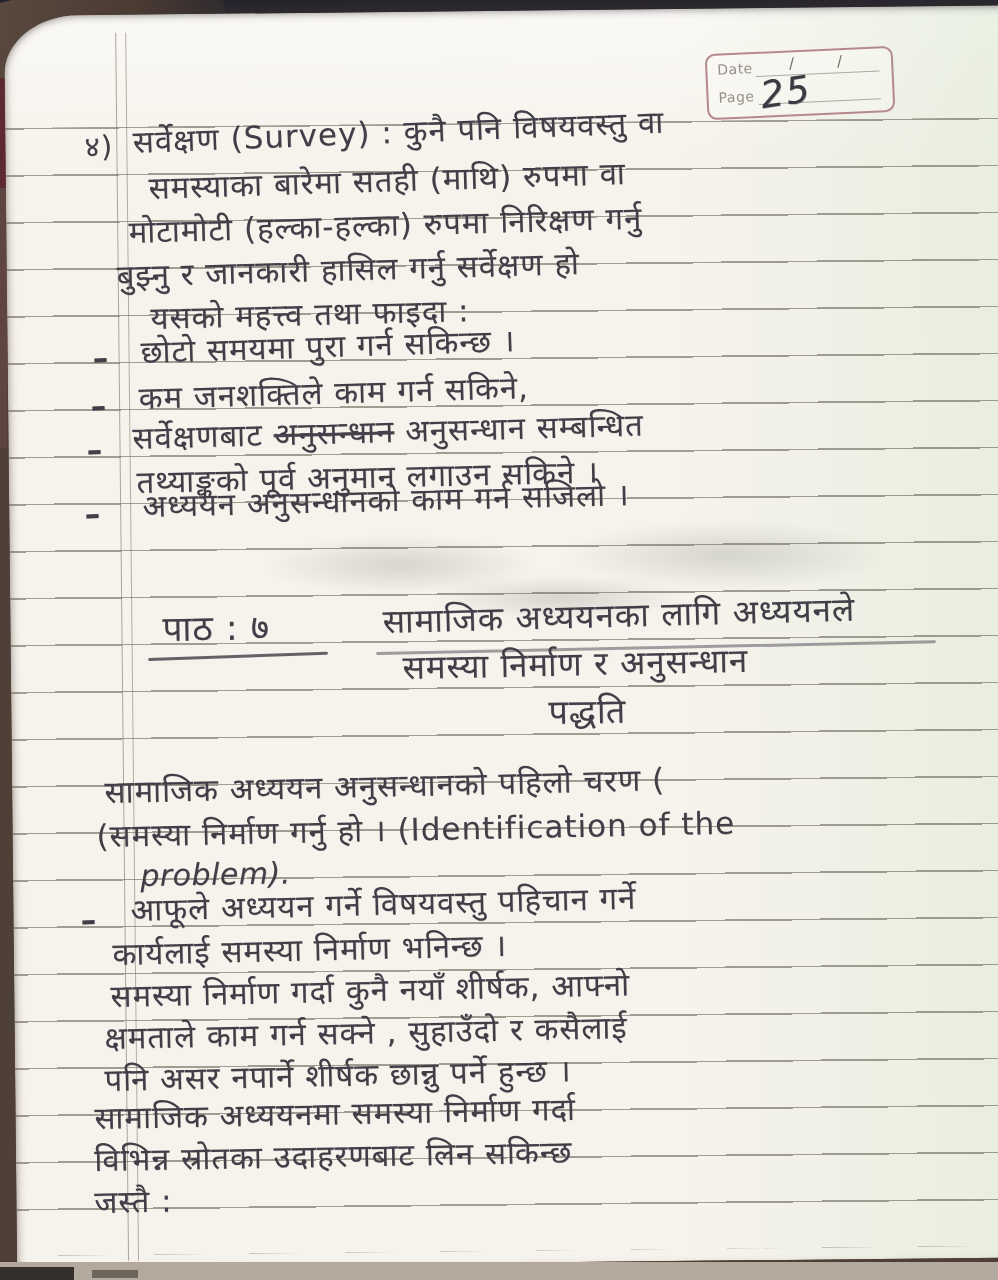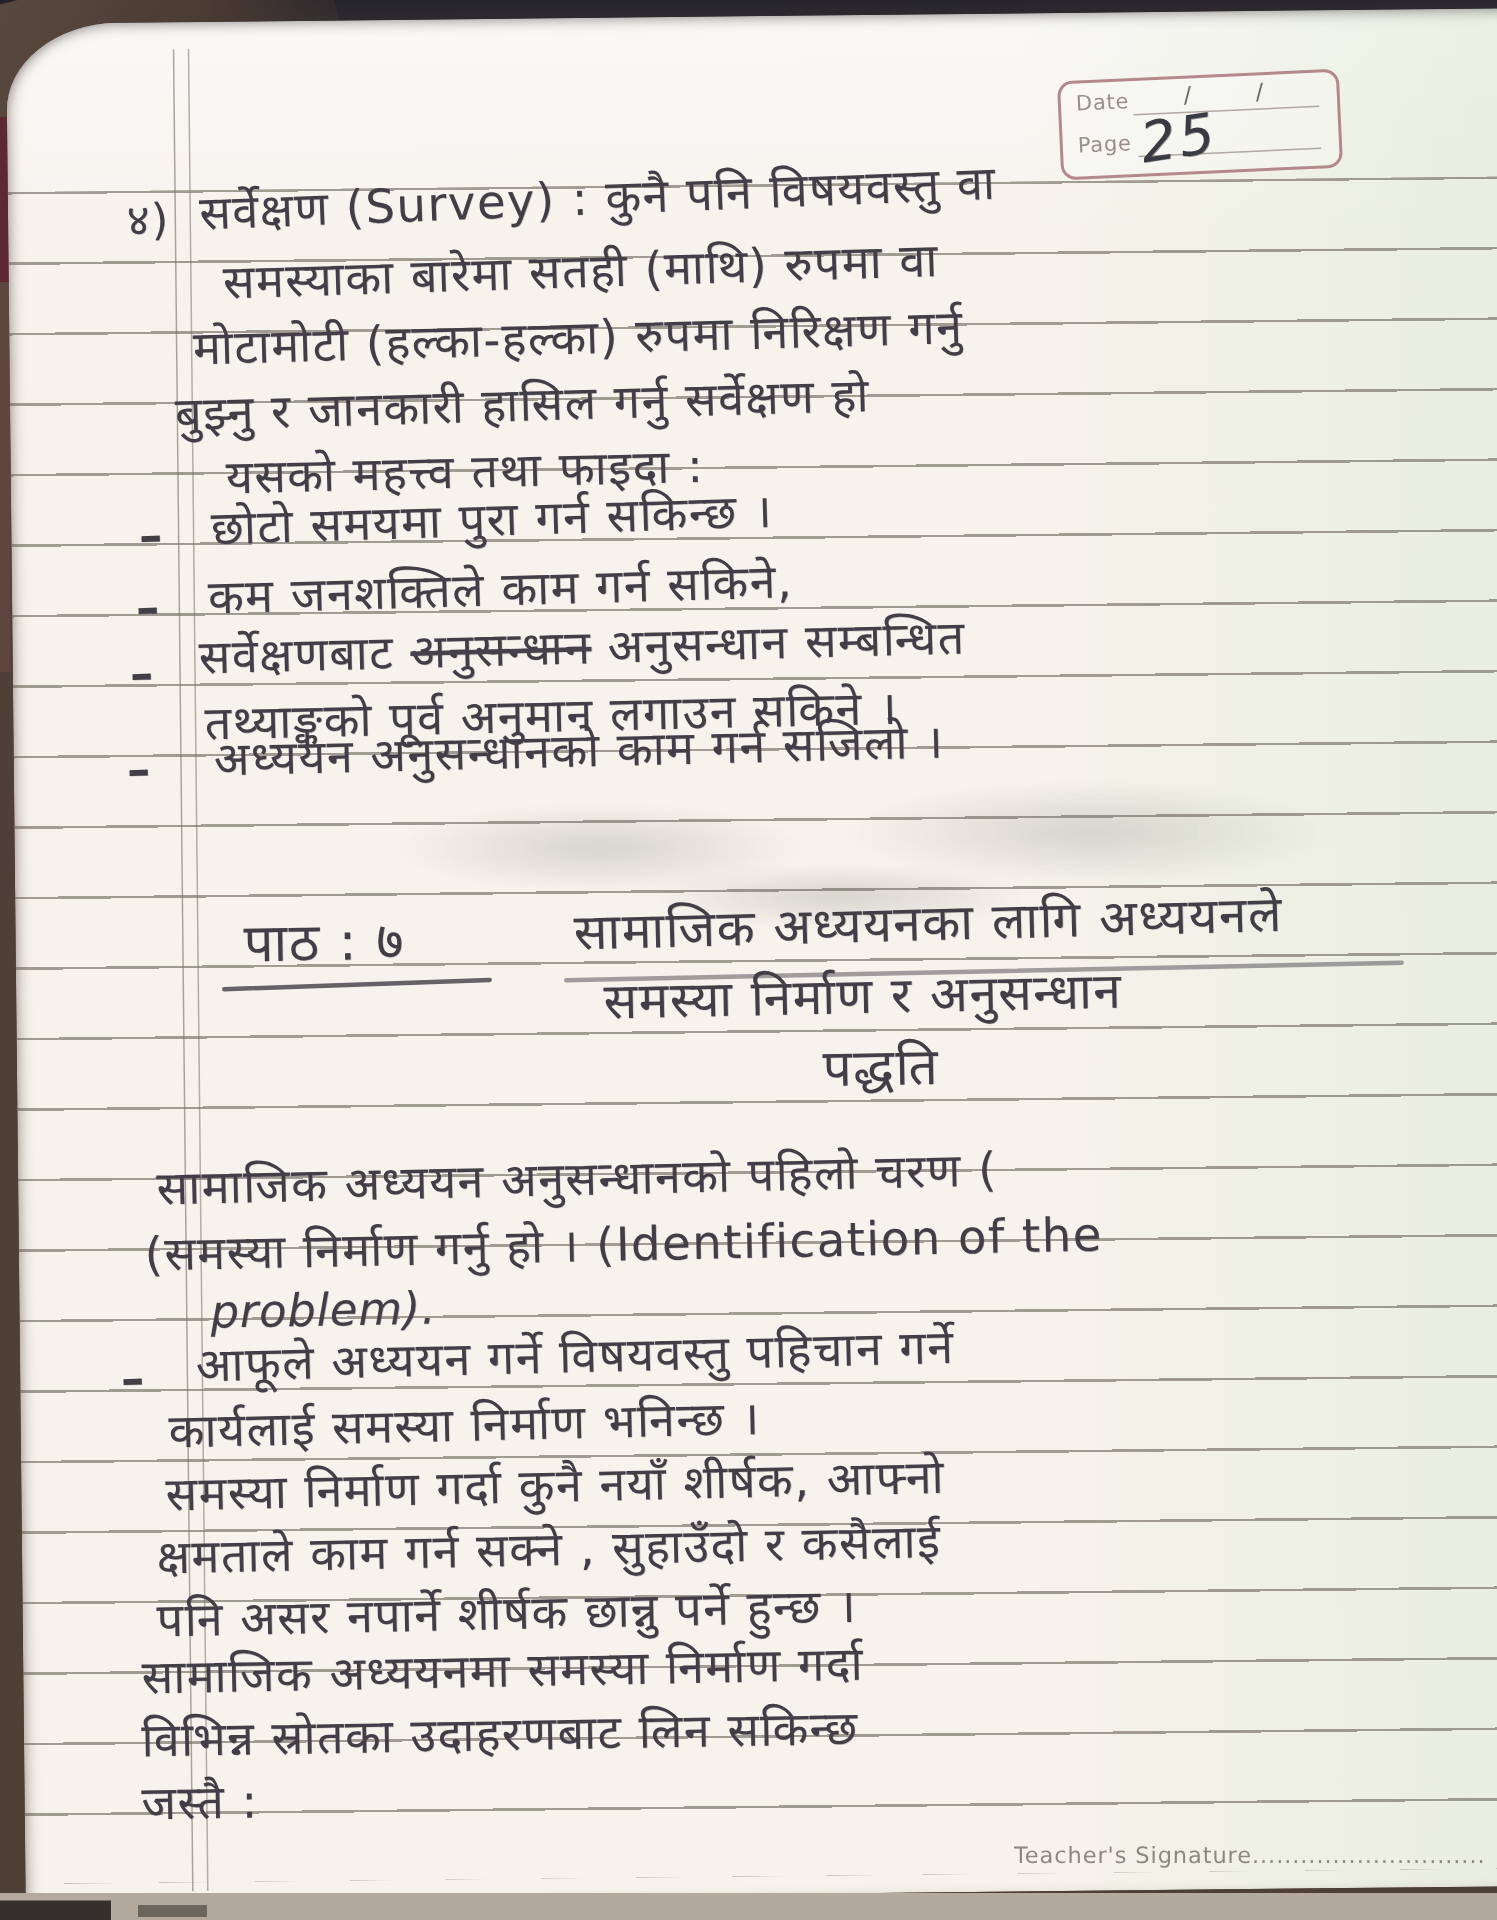--- a/index.html
+++ b/index.html
@@ -120,15 +120,14 @@
   <span class="hw dash" style="left:80px;top:902px;transform:rotate(-2deg);">–</span>
   <span class="hw" style="left:130px;top:888px;transform:rotate(-1.4deg);">आफूले अध्ययन गर्ने विषयवस्तु पहिचान गर्ने</span>
   <span class="hw" style="left:112px;top:932px;transform:rotate(-1.3deg);">कार्यलाई समस्या निर्माण भनिन्छ ।</span>
   <span class="hw" style="left:110px;top:974px;transform:rotate(-1.3deg);">समस्या निर्माण गर्दा कुनै नयाँ शीर्षक, आफ्नो</span>
   <span class="hw" style="left:104px;top:1016px;transform:rotate(-1.2deg);">क्षमताले काम गर्न सक्ने , सुहाउँदो र कसैलाई</span>
   <span class="hw" style="left:104px;top:1058px;transform:rotate(-1.2deg);">पनि असर नपार्ने शीर्षक छान्नु पर्ने हुन्छ ।</span>
   <span class="hw" style="left:94px;top:1096px;transform:rotate(-1.1deg);">सामाजिक अध्ययनमा समस्या निर्माण गर्दा</span>
   <span class="hw" style="left:94px;top:1138px;transform:rotate(-1deg);">विभिन्न स्रोतका उदाहरणबाट लिन सकिन्छ</span>
   <span class="hw" style="left:94px;top:1180px;transform:rotate(-1deg);">जस्तै :</span>
 
-  <div class="sig"><span>Teacher's Signature</span><span>.............................</span></div>
 
 </div>
 
 </body></html>

